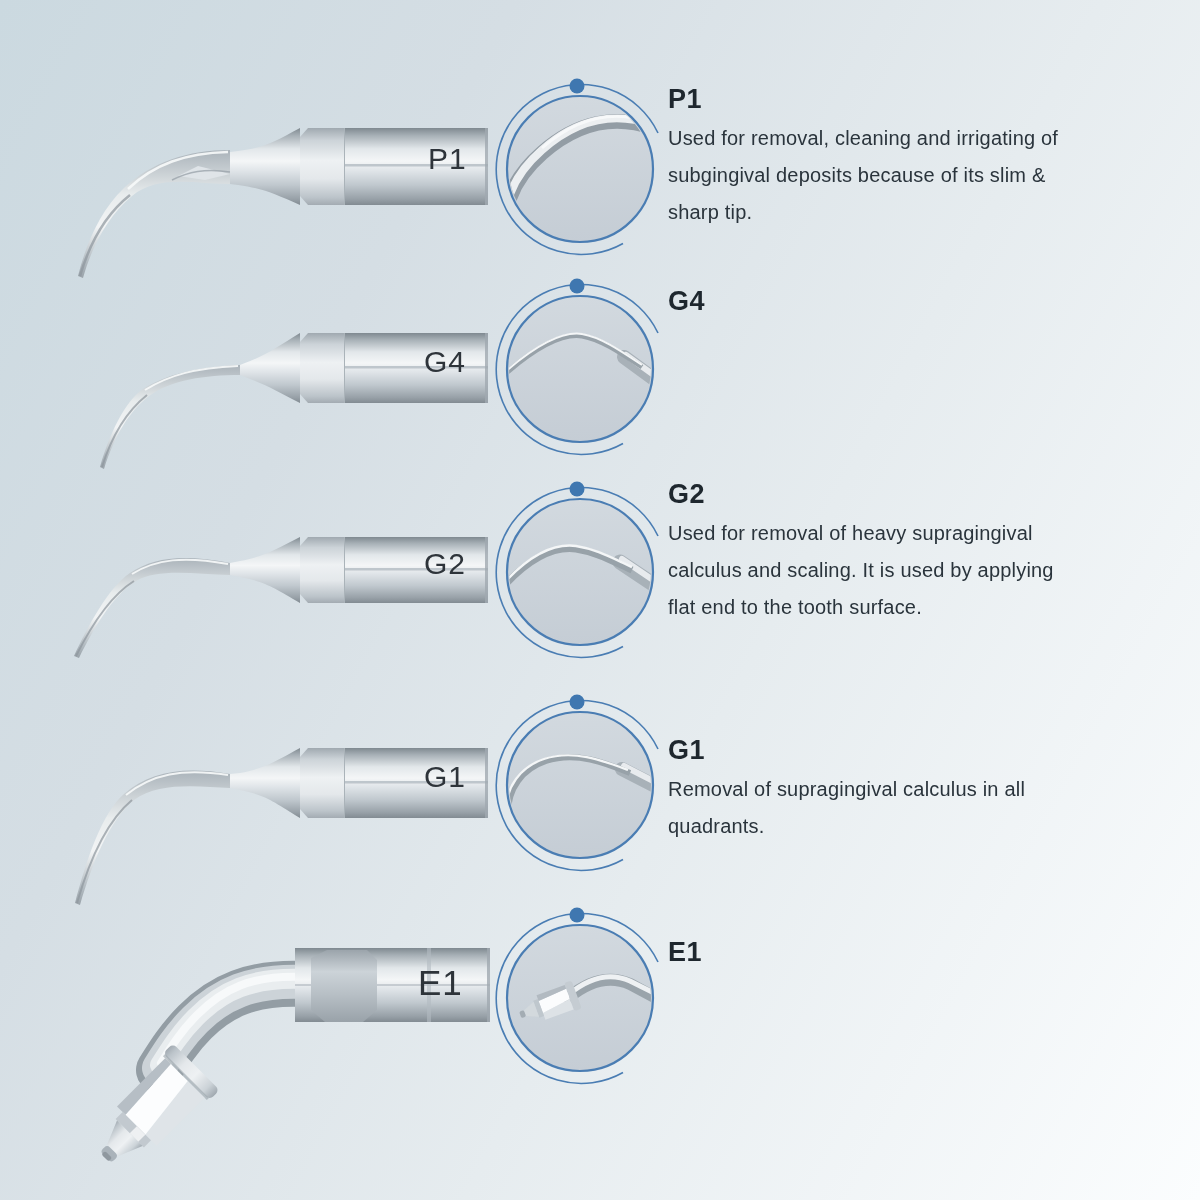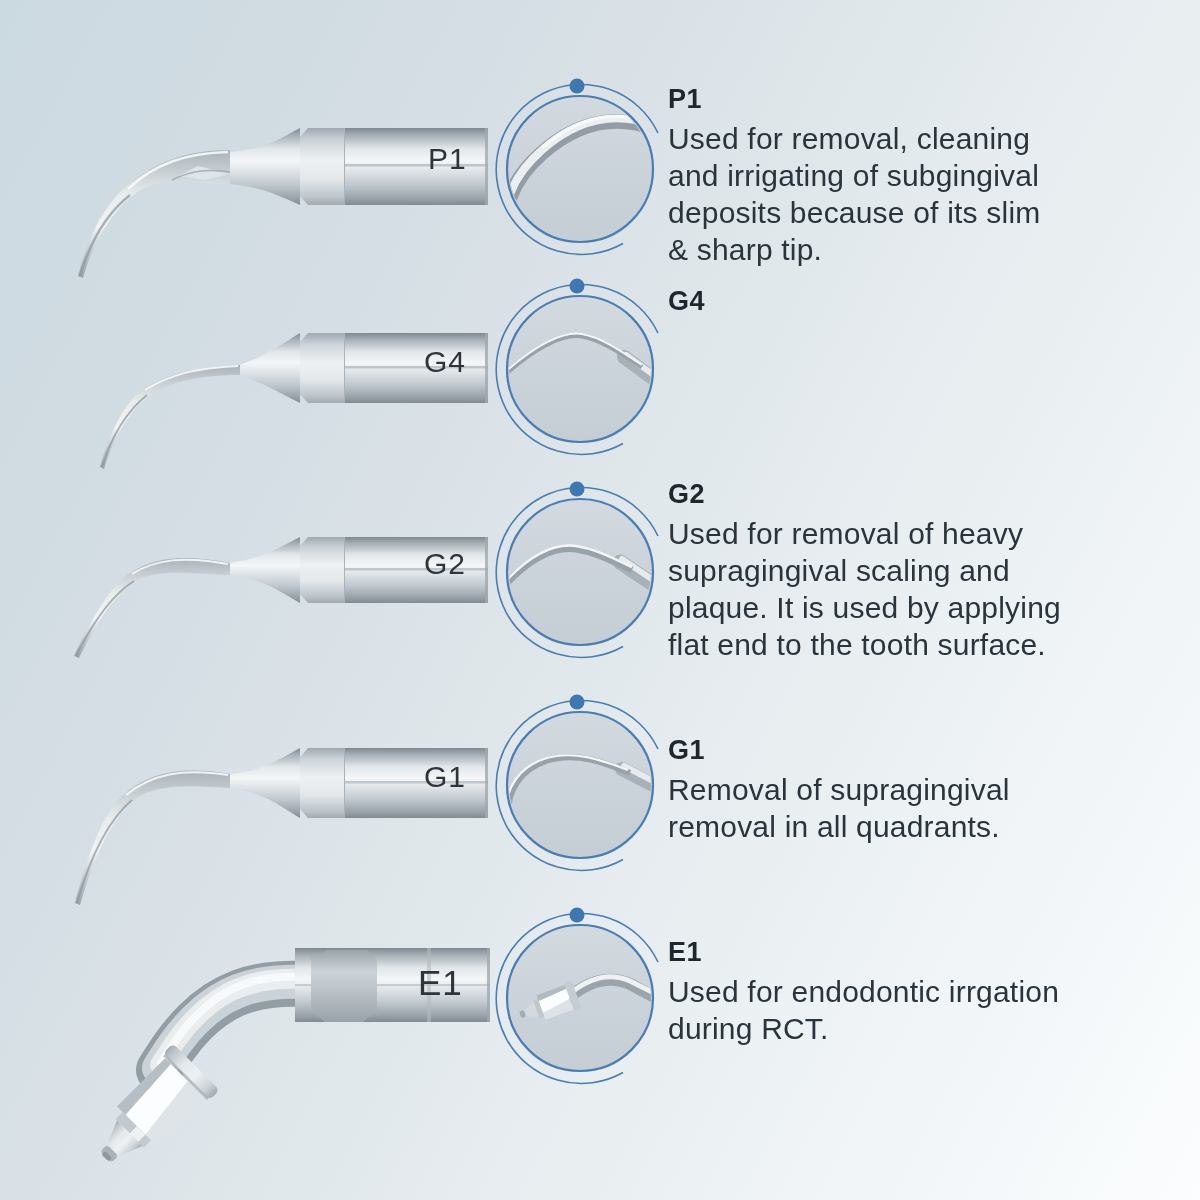--- a/index.html
+++ b/index.html
@@ -4,21 +4,21 @@
 <style>
   html,body{margin:0;padding:0;}
   body{width:1200px;height:1200px;overflow:hidden;font-family:"Liberation Sans",sans-serif;}
   .canvas{position:relative;width:1200px;height:1200px;
     background:linear-gradient(118deg,#cbd9e0 0%,#d5dee4 28%,#e6ecef 60%,#fbfdfe 100%);}
   .abs{position:absolute;}
   .shaft-label{position:absolute;font-size:30px;color:#2e343a;letter-spacing:1px;font-weight:400;}
   .shaft-label.big{font-size:35px;}
   .textblock{position:absolute;width:400px;}
   .tip-title{font-size:27px;font-weight:700;color:#1e272e;letter-spacing:.4px;margin:0 0 5px 0;}
-  .tip-desc{font-size:30px;font-weight:400;color:#2a343c;letter-spacing:.2px;line-height:37px;margin:0;}
+  .tip-desc{font-size:20px;font-weight:400;color:#2a343c;letter-spacing:.2px;line-height:37px;margin:0;}
   svg{display:block;}
 </style>
 </head>
 <body>
 
 <div class="canvas">
 
   <svg width="0" height="0" style="position:absolute" aria-hidden="true">
     <defs>
       <linearGradient id="mV" x1="0" y1="0" x2="0" y2="1">
@@ -154,21 +154,21 @@
     <g clip-path="url(#clipC)">
       <path d="M140,98 L185,128" stroke="#a8b1b8" stroke-width="15" stroke-linecap="round" fill="none"></path>
       <path d="M142,95 L185,124" stroke="#e8ebee" stroke-width="6" stroke-linecap="round" fill="none"></path>
       <path d="M24,122 C48,96 72,82 96,85 C116,88 132,97 152,106" fill="none" stroke="#98a2a9" stroke-width="7"></path>
       <path d="M24,119 C48,93 72,79 96,82 C116,85 132,94 152,103" fill="none" stroke="#f4f6f7" stroke-width="2.5"></path>
     </g>
   </svg>
 
   <div class="textblock" style="left:668px;top:479px">
     <p class="tip-title">G2</p>
-    <p class="tip-desc">Used for removal of heavy supragingival scaling and plaque. It is used by applying flat end to the tooth surface.</p>
+    <p class="tip-desc">Used for removal of heavy supragingival calculus and scaling. It is used by applying flat end to the tooth surface.</p>
   </div>
 
   <svg class="abs" style="left:60px;top:740px" width="430" height="175" viewBox="0 0 430 175">
     <path d="M170,34 C122,26 90,32 64,54 C42,73 27,118 15,163 L20,165 C33,120 50,80 74,60 C98,42 136,46 170,48 Z" fill="url(#mN)"></path>
     <path d="M17,163 C30,118 48,80 72,60" fill="none" stroke="#8d969d" stroke-width="2" opacity="0.7"></path>
     <path d="M168,35 C122,28 92,34 66,55" fill="none" stroke="#f7f9fa" stroke-width="2" opacity="0.9"></path>
     <path d="M240,8 C214,22 206,28 180,33 L170,34 L170,48 L180,50 C206,55 214,62 240,78 Z" fill="url(#mV)"></path>
     <polygon points="248,8 285,8 285,78 248,78 240,69 240,17" fill="url(#mC)"></polygon>
     <rect x="284" y="8" width="1.5" height="70" fill="#aab3b9"></rect>
     <rect x="285" y="8" width="143" height="70" fill="url(#mV)"></rect>
@@ -189,21 +189,21 @@
     <g clip-path="url(#clipD)">
       <path d="M142,92 L185,114" stroke="#a8b1b8" stroke-width="14" stroke-linecap="round" fill="none"></path>
       <path d="M144,89 L185,110" stroke="#e8ebee" stroke-width="6" stroke-linecap="round" fill="none"></path>
       <path d="M28,136 C28,112 42,92 66,84 C96,74 126,86 150,96" fill="none" stroke="#98a2a9" stroke-width="6"></path>
       <path d="M26,134 C26,110 40,90 64,82 C94,72 124,84 148,93" fill="none" stroke="#f4f6f7" stroke-width="2.2"></path>
     </g>
   </svg>
 
   <div class="textblock" style="left:668px;top:735px">
     <p class="tip-title">G1</p>
-    <p class="tip-desc">Removal of supragingival removal in all quadrants.</p>
+    <p class="tip-desc">Removal of supragingival calculus in all quadrants.</p>
   </div>
 
   <svg class="abs" style="left:55px;top:930px" width="435" height="255" viewBox="0 0 435 255">
 
     <path d="M248,54 C196,52 166,66 140,92 C124,108 114,124 104,140" fill="none" stroke="#939da4" stroke-width="46" stroke-linecap="round"></path>
     <path d="M248,52 C196,50 166,64 140,90 C124,106 114,122 104,138" fill="none" stroke="#ccd3d8" stroke-width="34" stroke-linecap="round"></path>
     <path d="M248,49 C196,47 167,61 141,87 C125,103 115,119 105,135" fill="none" stroke="#e9edef" stroke-width="20" stroke-linecap="round"></path>
     <path d="M248,47 C196,45 168,59 142,85 C126,101 116,117 106,133" fill="none" stroke="#f7f9fa" stroke-width="8" stroke-linecap="round"></path>
 
     <g transform="translate(120,158) rotate(135)">
@@ -246,16 +246,15 @@
         <polygon points="-14,9 16,7 16,13 -14,13" fill="#b2bac1"></polygon>
         <rect x="16" y="-9" width="5" height="18" fill="#bfc7cd"></rect>
         <polygon points="21,-8 33,-3 33,3 21,8" fill="#d3d9dd"></polygon>
         <rect x="33" y="-3.5" width="5" height="7" rx="2" fill="#a3acb3"></rect>
       </g>
     </g>
   </svg>
 
   <div class="textblock" style="left:668px;top:937px">
     <p class="tip-title">E1</p>
-    <p class="tip-desc">Used for endodontic irrgation during RCT.</p>
   </div>
 
 </div>
 
 </body></html>

